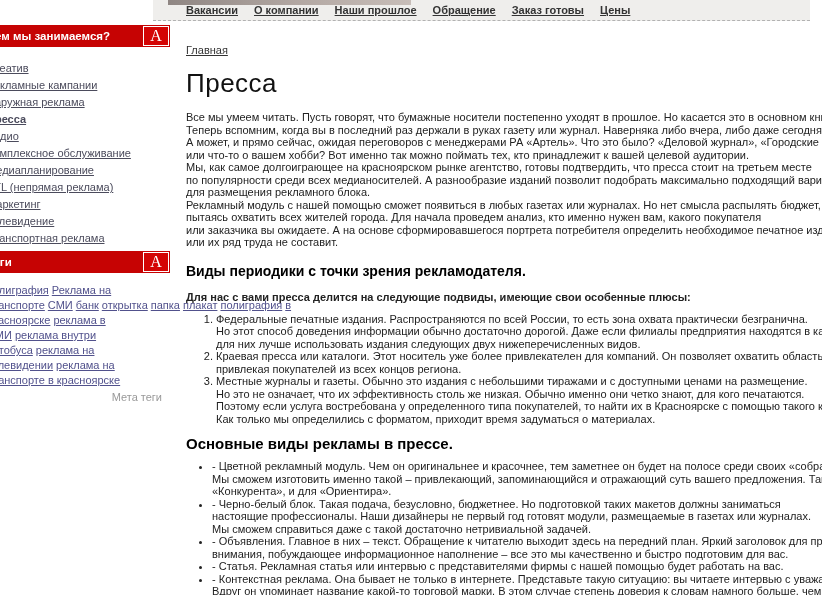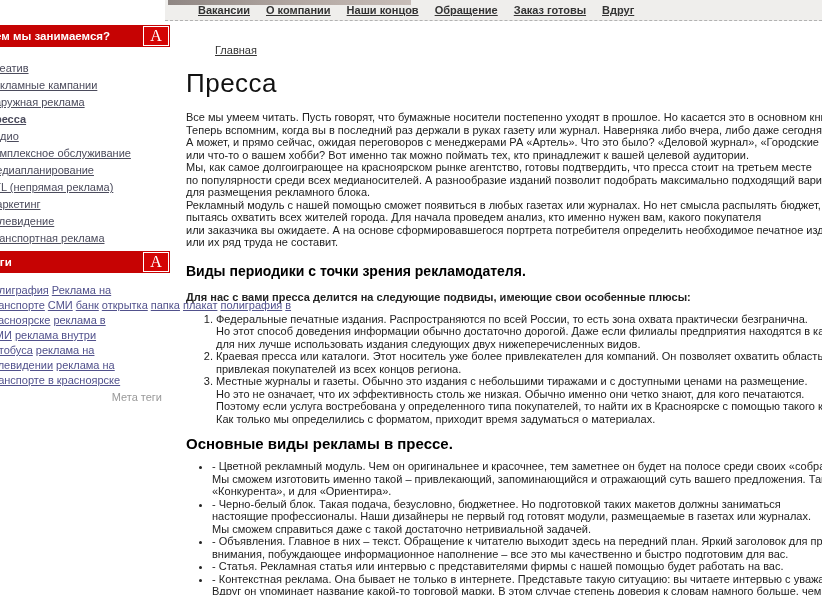--- a/index.html
+++ b/index.html
@@ -9,21 +9,21 @@
     font-family:"Liberation Sans", sans-serif;
   }
   
   .banner-sliver{
     position:absolute;left:168px;top:0;width:243px;height:5px;
     background:linear-gradient(90deg,#8f8683,#b3a8a3 55%,#c7bdb8);
     z-index:6;
   }
   
   .topnav{
-    position:absolute;left:165px;top:0;width:657px;height:21px;
+    position:absolute;left:153px;top:0;width:657px;height:21px;
     background:#efeeec;border-bottom:1px dashed #b2b2b2;
     display:flex;align-items:center;gap:16px;padding-left:33px;box-sizing:border-box;
   }
   .topnav-link{
     font-size:11px;font-weight:bold;color:#333333;text-decoration:underline;cursor:pointer;white-space:nowrap;
   }
   
   .sidebar{position:absolute;left:-18px;top:25px;width:188px;}
   .red-bar{
     height:22px;background:#c60303;color:#ffffff;
@@ -39,43 +39,43 @@
   .side-list{list-style:none;margin:12px 0 0 0;padding:0 0 0 5px;}
   .side-list li{line-height:16px;}
   .side-link{font-size:11px;color:#4b4b5c;text-decoration:underline;cursor:pointer;}
   li.active .side-link{font-weight:bold;}
   .tags-bar{margin-top:5px;}
   .tags{margin-top:10px;padding:0 6px 0 5px;font-size:11px;line-height:15px;}
   .tag-link{color:#51518c;text-decoration:underline;cursor:pointer;margin-right:3px;}
   .meta{ text-align:right;color:#999999;font-size:11px;margin-top:3px;padding-right:8px;cursor:pointer;}
   
   .main{position:absolute;left:186px;top:40px;width:700px;color:#222222;}
-  .breadcrumb{font-size:11px;color:#333333;text-decoration:underline;cursor:pointer;margin-left:29px;}
+  .breadcrumb{font-size:11px;color:#333333;text-decoration:underline;cursor:pointer;}
   h1{font-size:26px;font-weight:400;color:#111111;margin:10px 0 12px 0;letter-spacing:.5px;}
   .body-pre{white-space:pre;font-size:11px;line-height:12.5px;}
   h2{font-size:14px;font-weight:bold;color:#000000;margin:14px 0 12px 0;}
   h2.second{margin:10px 0 8px 0;font-size:15px;}
   .lead{font-size:11px;font-weight:bold;margin:0 0 10px 0;white-space:pre;}
   ol.num-list{margin:0 0 10px 0;padding:0 0 0 30px;}
   ol.num-list li{white-space:pre;font-size:11px;line-height:12.5px;}
   ul.dash-list{margin:0;padding:0 0 0 26px;list-style:disc;}
   ul.dash-list li{white-space:pre;font-size:11px;line-height:12.5px;}
 </style>
 </head>
 <body>
 
 <div class="banner-sliver"></div>
 
 <nav class="topnav">
     <a class="topnav-link">Вакансии</a>
     <a class="topnav-link">О компании</a>
-    <a class="topnav-link">Наши концов</a>
+    <a class="topnav-link">Наши прошлое</a>
     <a class="topnav-link">Обращение</a>
     <a class="topnav-link">Заказ готовы</a>
-    <a class="topnav-link">Вдруг</a>
+    <a class="topnav-link">Цены</a>
   </nav>
 
 <div class="sidebar">
   <div class="red-bar">
     <span>Чем мы занимаемся?</span>
     <span class="logo-a">A</span>
   </div>
   <ul class="side-list">
       <li>
       <a class="side-link">Креатив</a>

